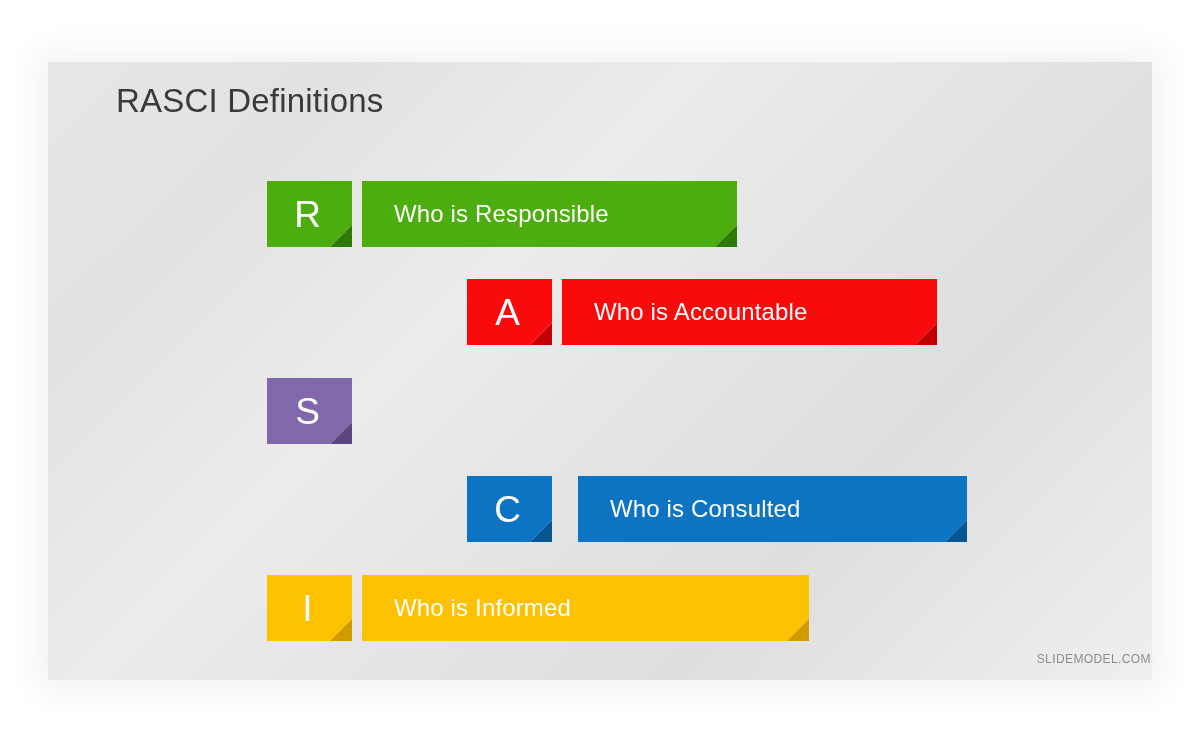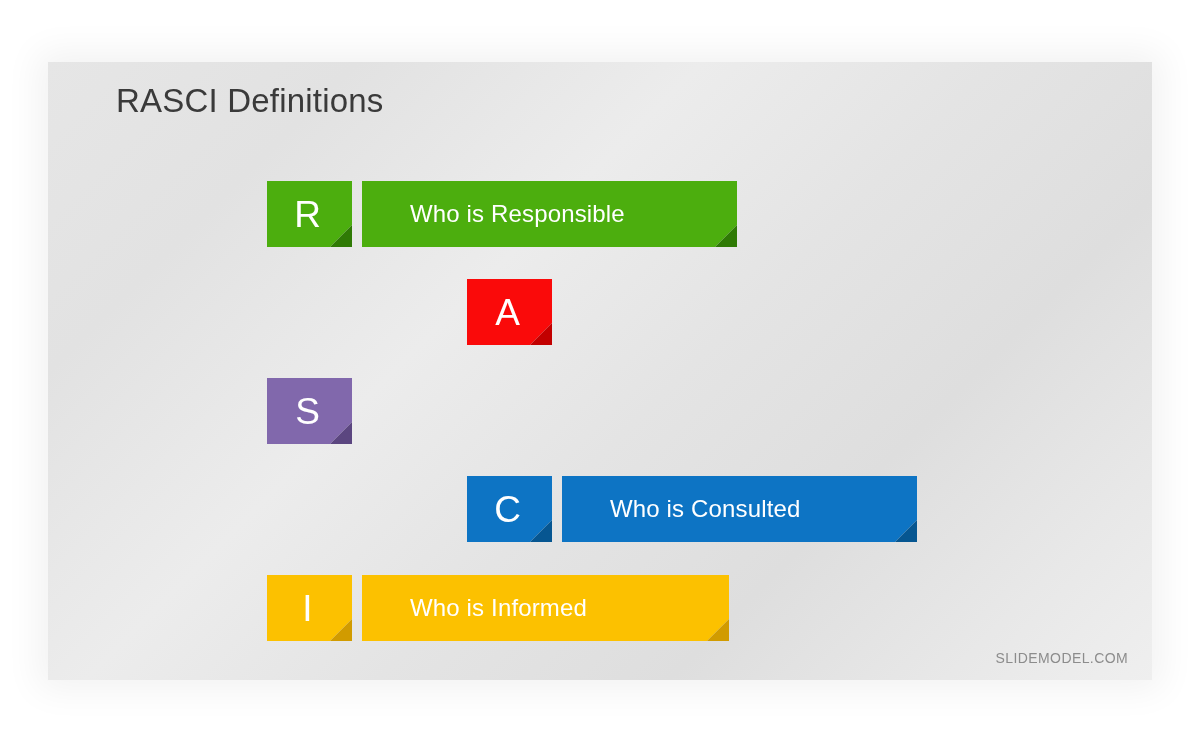--- a/index.html
+++ b/index.html
@@ -114,30 +114,30 @@
     z-index: 2;
   }
 
   .text-bar .label {
     position: relative;
     color: #ffffff;
     font-size: 24px;
     font-weight: 400;
     letter-spacing: .15px;
     white-space: nowrap;
-    padding-left: 48px;
+    padding-left: 32px;
     z-index: 2;
   }
 
   
   #watermark {
     position: absolute;
-    right: 24px;
+    right: 1px;
     bottom: 14px;
-    font-size: 14px;
+    font-size: 12px;
     letter-spacing: .4px;
     color: #8c8c8c;
     white-space: nowrap;
   }
 </style>
 </head>
 <body>
 
 <div id="slide">
 
@@ -161,55 +161,62 @@
         </div>
       </div>
       <div class="row" style="left: 0px; top: 217px; width: 1104px;">
         <div class="ribbon letter-box" style="left: 419px;">
           <div class="body" style="background: rgb(250, 10, 10);"></div>
           <div class="fold">
             <div class="tri" style="background: rgb(194, 0, 0);"></div>
           </div>
           <div class="glyph">A</div>
         </div>
+        <div class="ribbon text-bar" style="left: 514px; width: 375px;">
+          <div class="body" style="background: rgb(250, 10, 10);"></div>
+          <div class="fold">
+            <div class="tri" style="background: rgb(194, 0, 0);"></div>
+          </div>
+          <div class="label">Who is Accountable</div>
+        </div>
       </div>
       <div class="row" style="left: 0px; top: 316px; width: 1104px;">
         <div class="ribbon letter-box" style="left: 219px;">
           <div class="body" style="background: rgb(129, 104, 172);"></div>
           <div class="fold">
             <div class="tri" style="background: rgb(91, 70, 128);"></div>
           </div>
           <div class="glyph">S</div>
         </div>
       </div>
       <div class="row" style="left: 0px; top: 414px; width: 1104px;">
         <div class="ribbon letter-box" style="left: 419px;">
           <div class="body" style="background: rgb(13, 116, 196);"></div>
           <div class="fold">
             <div class="tri" style="background: rgb(6, 86, 145);"></div>
           </div>
           <div class="glyph">C</div>
         </div>
-        <div class="ribbon text-bar" style="left: 514px; width: 355px; border-radius: 21px;">
+        <div class="ribbon text-bar" style="left: 530px; width: 389px; border-radius: 21px;">
           <div class="body" style="background: rgb(13, 116, 196);"></div>
           <div class="fold">
             <div class="tri" style="background: rgb(6, 86, 145);"></div>
           </div>
           <div class="label">Who is Consulted</div>
         </div>
       </div>
       <div class="row" style="left: 0px; top: 513px; width: 1104px;">
         <div class="ribbon letter-box" style="left: 219px;">
           <div class="body" style="background: rgb(252, 193, 0);"></div>
           <div class="fold">
             <div class="tri" style="background: rgb(209, 155, 0);"></div>
           </div>
           <div class="glyph">I</div>
         </div>
-        <div class="ribbon text-bar" style="left: 314px; width: 367px;">
+        <div class="ribbon text-bar" style="left: 314px; width: 447px;">
           <div class="body" style="background: rgb(252, 193, 0);"></div>
           <div class="fold">
             <div class="tri" style="background: rgb(209, 155, 0);"></div>
           </div>
           <div class="label">Who is Informed</div>
         </div>
       </div>
     </div>
 
   <div id="watermark">SLIDEMODEL.COM</div>

